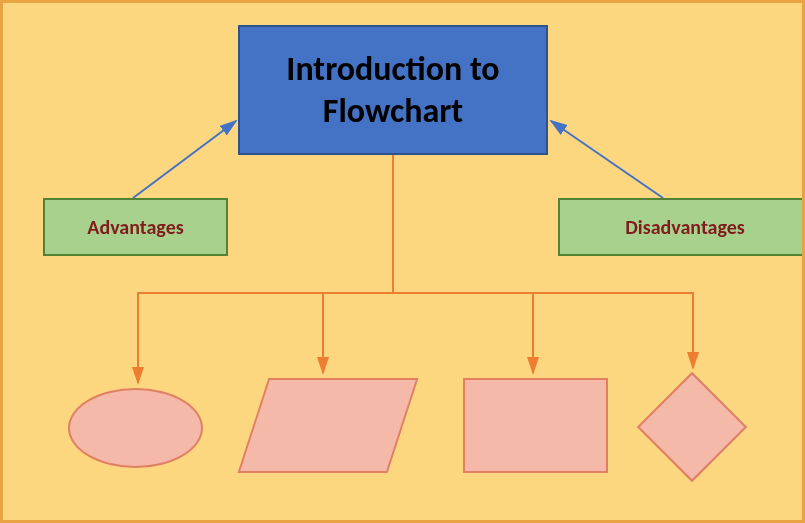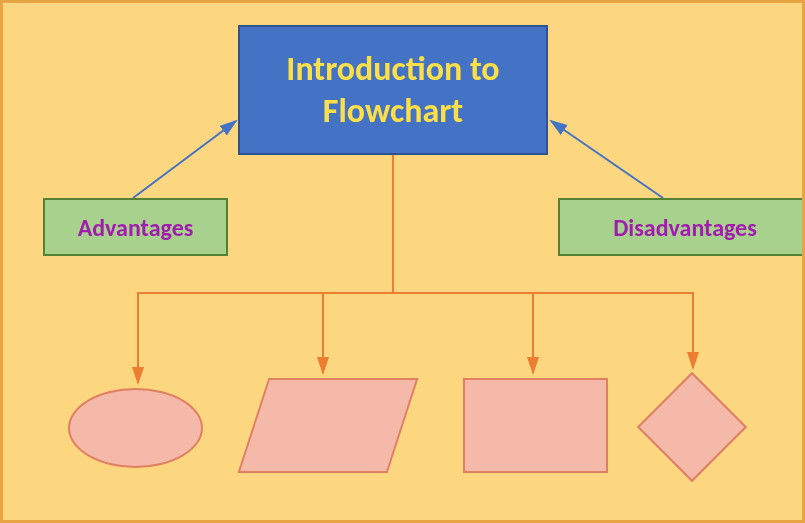--- a/index.html
+++ b/index.html
@@ -22,36 +22,36 @@
       border: 2px solid #2f528f;
       display: flex;
       align-items: center;
       justify-content: center;
       text-align: center;
       padding: 10px 20px;
     }
     .title-box span {
       font-size: 34px;
       font-weight: bold;
-      color: #fde047;
+      color: #000000;
       line-height: 1.25;
     }
     .green-box {
       position: absolute;
       background: #a9d18e;
       border: 2px solid #548235;
       display: flex;
       align-items: center;
       justify-content: center;
       padding: 8px 16px;
     }
     .green-box span {
-      font-size: 24px;
+      font-size: 20px;
       font-weight: bold;
-      color: #a21caf;
+      color: #7f1d1d;
     }
     .advantages {
       left: 40px;
       top: 195px;
       width: 185px;
       height: 58px;
     }
     .disadvantages {
       left: 555px;
       top: 195px;

